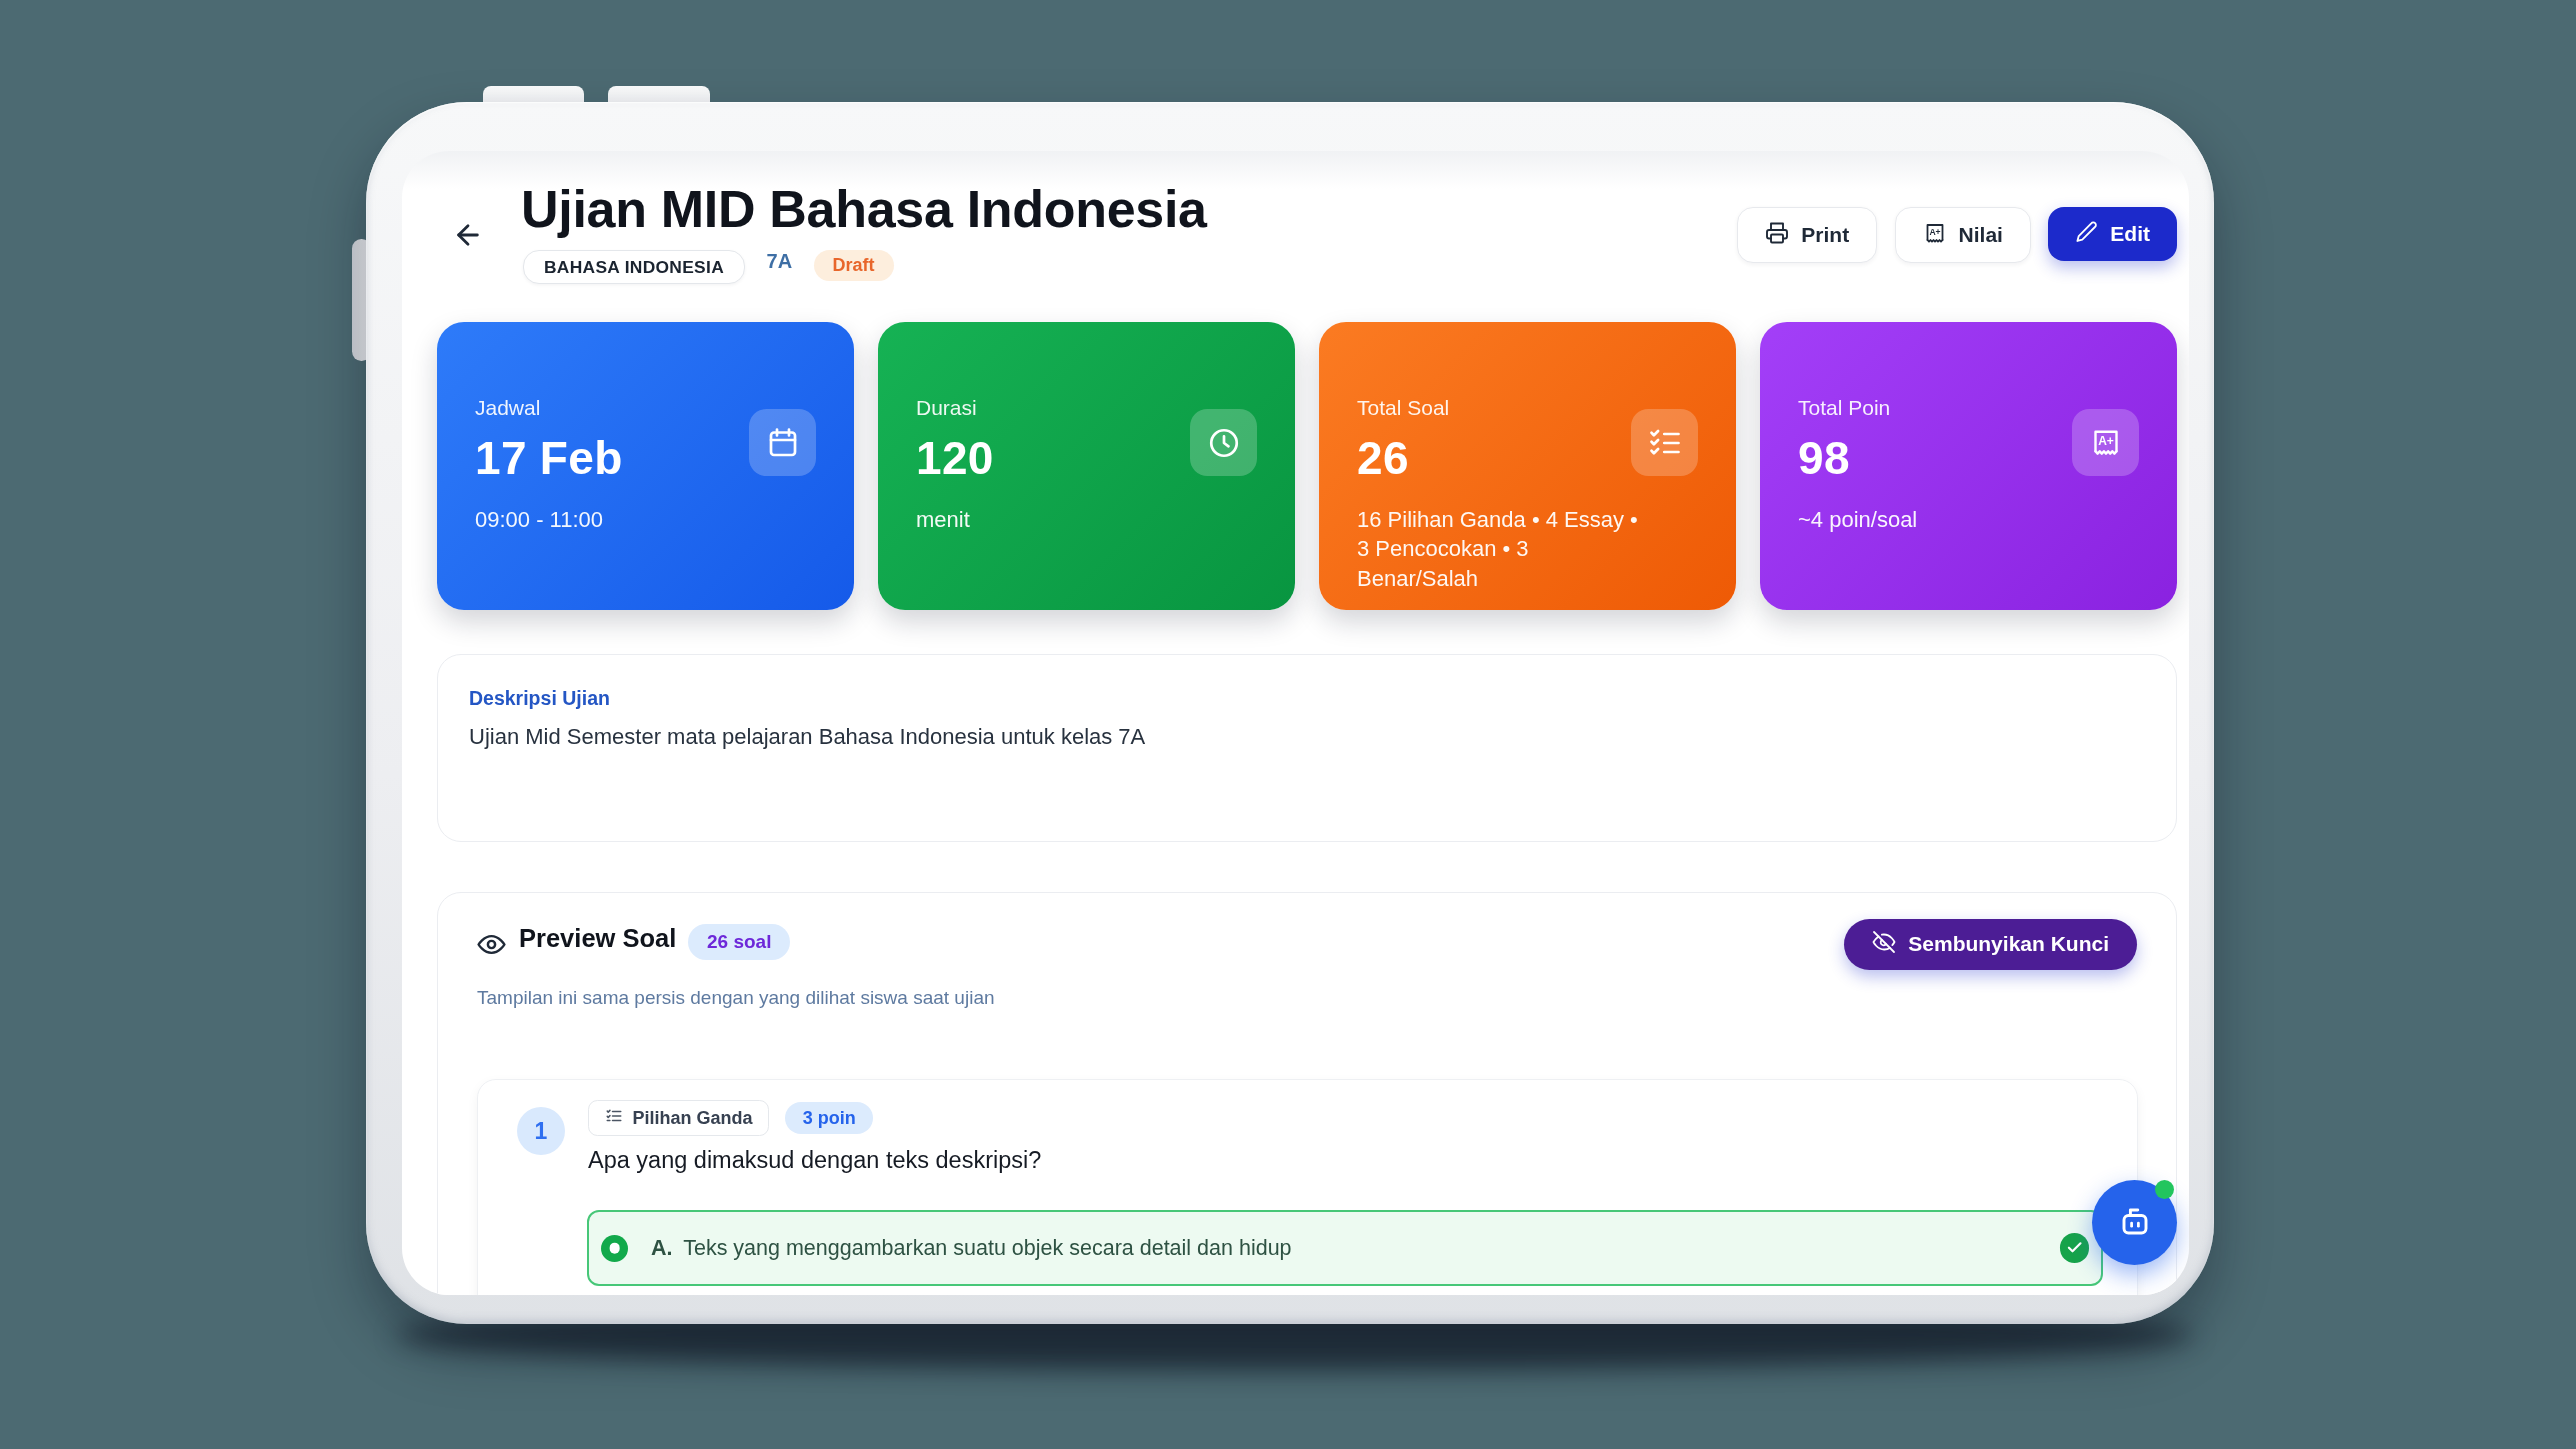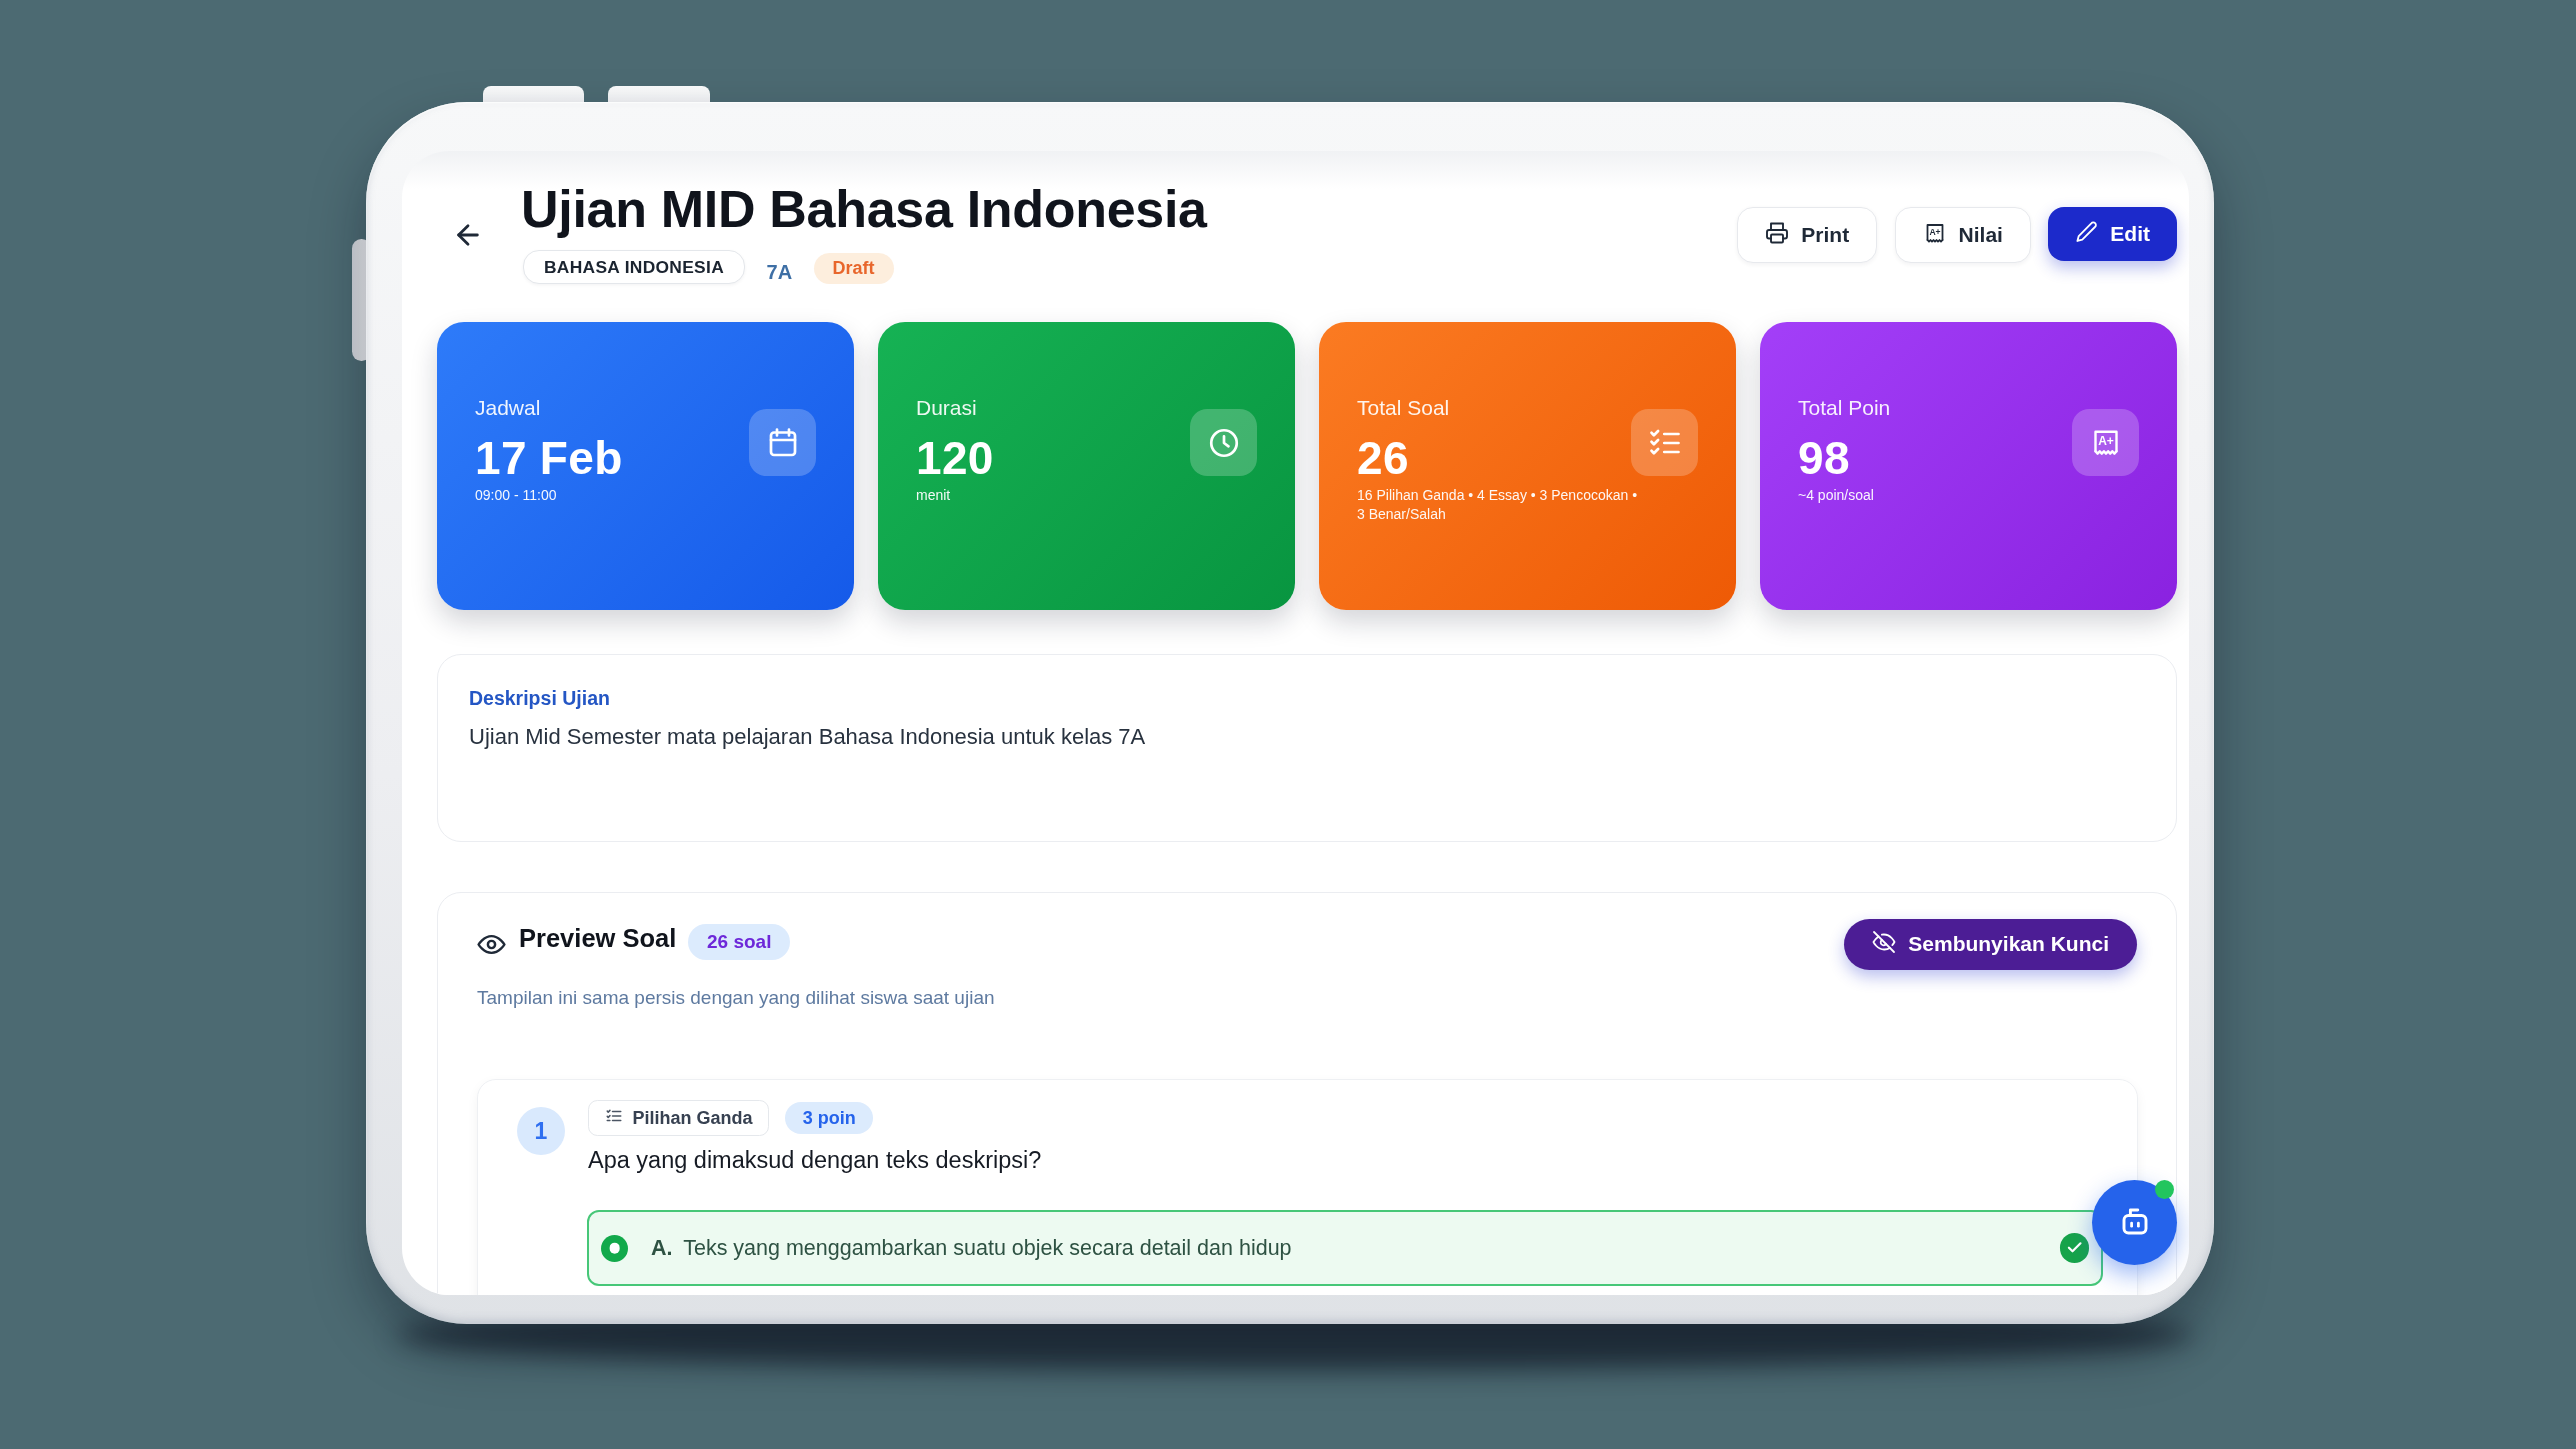--- a/index.html
+++ b/index.html
@@ -22,41 +22,41 @@
   .screen{position:absolute;left:36px;top:49px;width:1787px;height:1144px;background:#ffffff;
            border-radius:47px;overflow:hidden;}
   .screen::before{content:"";position:absolute;left:0;top:0;right:0;height:38px;z-index:6;
            background:linear-gradient(180deg,rgba(156,166,180,.15),rgba(255,255,255,0));pointer-events:none;}
 
   
   .back-btn{position:absolute;left:48px;top:67px;width:36px;height:36px;display:flex;
            align-items:center;justify-content:center;cursor:pointer;}
   .hdr-title{position:absolute;left:119px;top:28px;font-size:52px;font-weight:700;color:#10141c;
            letter-spacing:-0.3px;}
-  .hdr-badges{position:absolute;left:121px;top:99px;display:flex;align-items:flex-end;gap:21.5px;}
+  .hdr-badges{position:absolute;left:121px;top:99px;display:flex;align-items:flex-start;gap:21.5px;}
   .badge-subject{height:32px;padding:0 20px;border:1.3px solid #e4e7eb;border-radius:16px;background:#fff;
            display:flex;align-items:center;font-size:17.4px;font-weight:700;color:#1b2430;
            letter-spacing:0.3px;box-shadow:0 1.3px 3.4px rgba(15,23,42,.05);}
   .badge-class{font-size:20px;font-weight:700;color:#3e6fa5;}
   .badge-status{height:31px;padding:0 19px;border-radius:15.4px;background:#fdeedd;color:#e8662b;
            font-size:18px;font-weight:600;display:flex;align-items:center;}
   .hdr-actions{position:absolute;top:56px;right:12px;display:flex;gap:17.4px;}
   .btn{height:54px;display:flex;align-items:center;justify-content:center;gap:12px;border-radius:16px;
            font-size:21px;font-weight:600;color:#1f2937;background:#fff;border:1.3px solid #e7e9ed;
            padding:0 27px;box-shadow:0 1.3px 4px rgba(15,23,42,.05);cursor:pointer;}
   .btn.primary{background:#1c2acb;color:#fff;border:none;box-shadow:0 6.7px 16px rgba(28,42,203,.3);}
 
   
   .stats{position:absolute;left:35px;top:171px;width:1740px;display:grid;
            grid-template-columns:repeat(4,1fr);gap:24px;}
   .stat-card{height:288px;border-radius:27px;position:relative;color:#fff;
            padding:74px 38px 0;box-sizing:border-box;box-shadow:0 12px 27px rgba(15,23,42,.18);}
   .stat-label{font-size:21px;font-weight:500;opacity:.92;}
   .stat-value{font-size:46px;font-weight:700;margin-top:10.7px;letter-spacing:0.3px;}
-  .stat-sub{font-size:14px;margin-top:1px;opacity:.95;line-height:1.35;max-width:288px;}
+  .stat-sub{font-size:22px;margin-top:20px;opacity:.95;line-height:1.35;max-width:288px;}
   .stat-chip{position:absolute;right:38px;top:87px;width:67px;height:67px;border-radius:17.4px;
            background:rgba(255,255,255,.22);display:flex;align-items:center;justify-content:center;}
 
   
   .desc-card{position:absolute;left:35px;top:503px;width:1740px;height:188px;background:#fff;
            border:1.3px solid #ebedf1;border-radius:24px;box-sizing:border-box;padding:32px 31px;}
   .desc-title{font-size:19.5px;font-weight:700;color:#2456c4;}
   .desc-body{font-size:22px;color:#28323f;margin-top:14px;}
 
   

